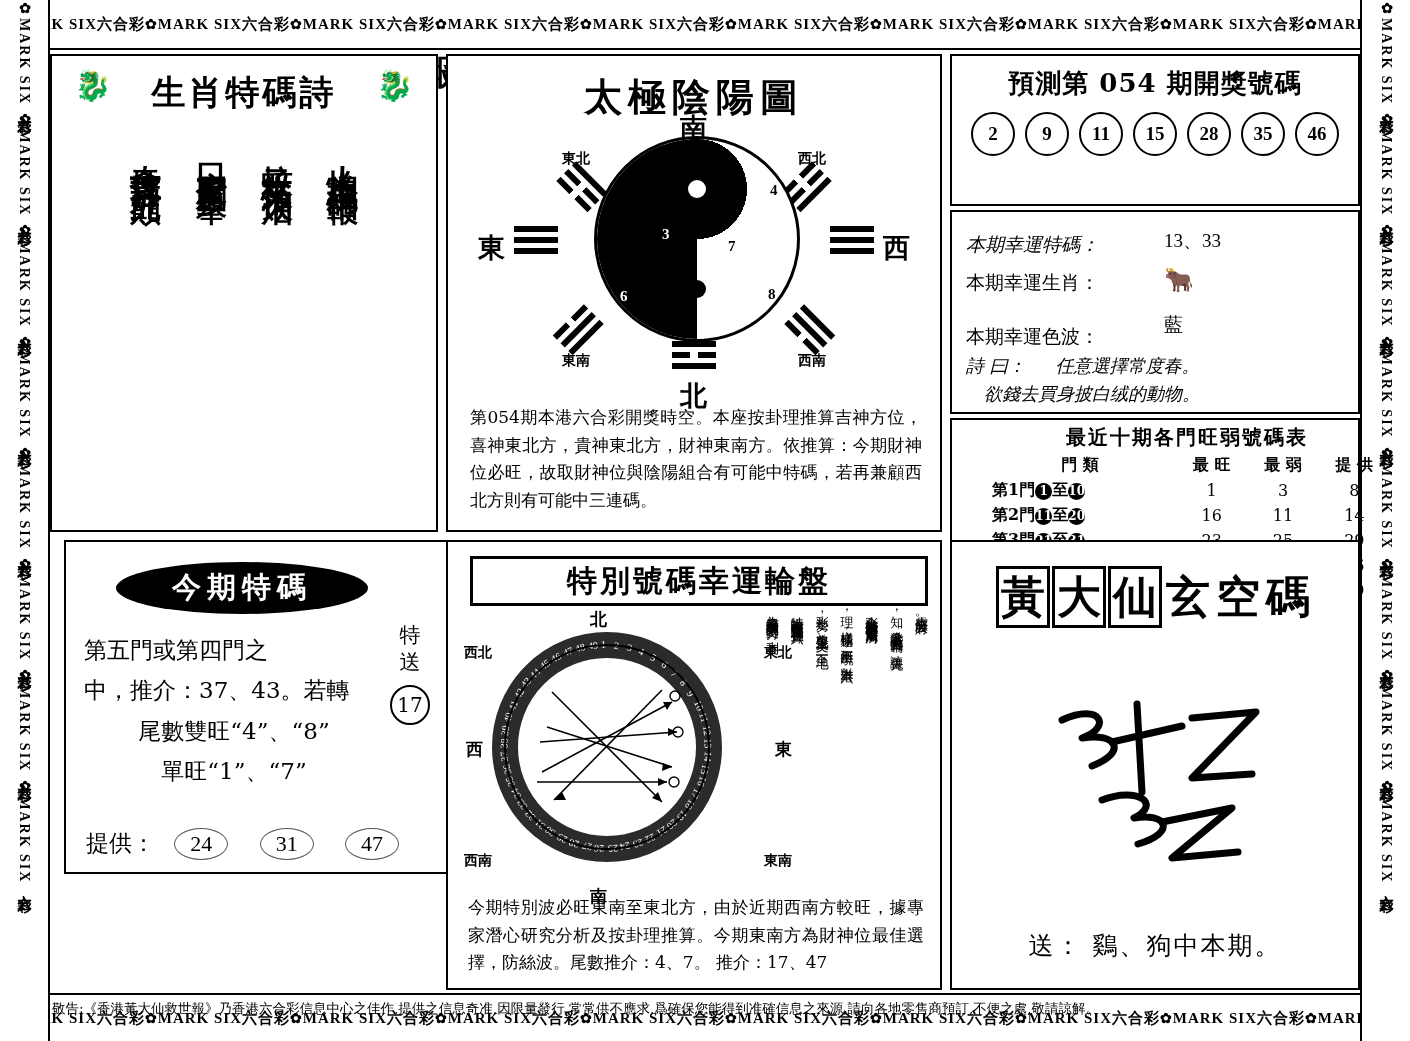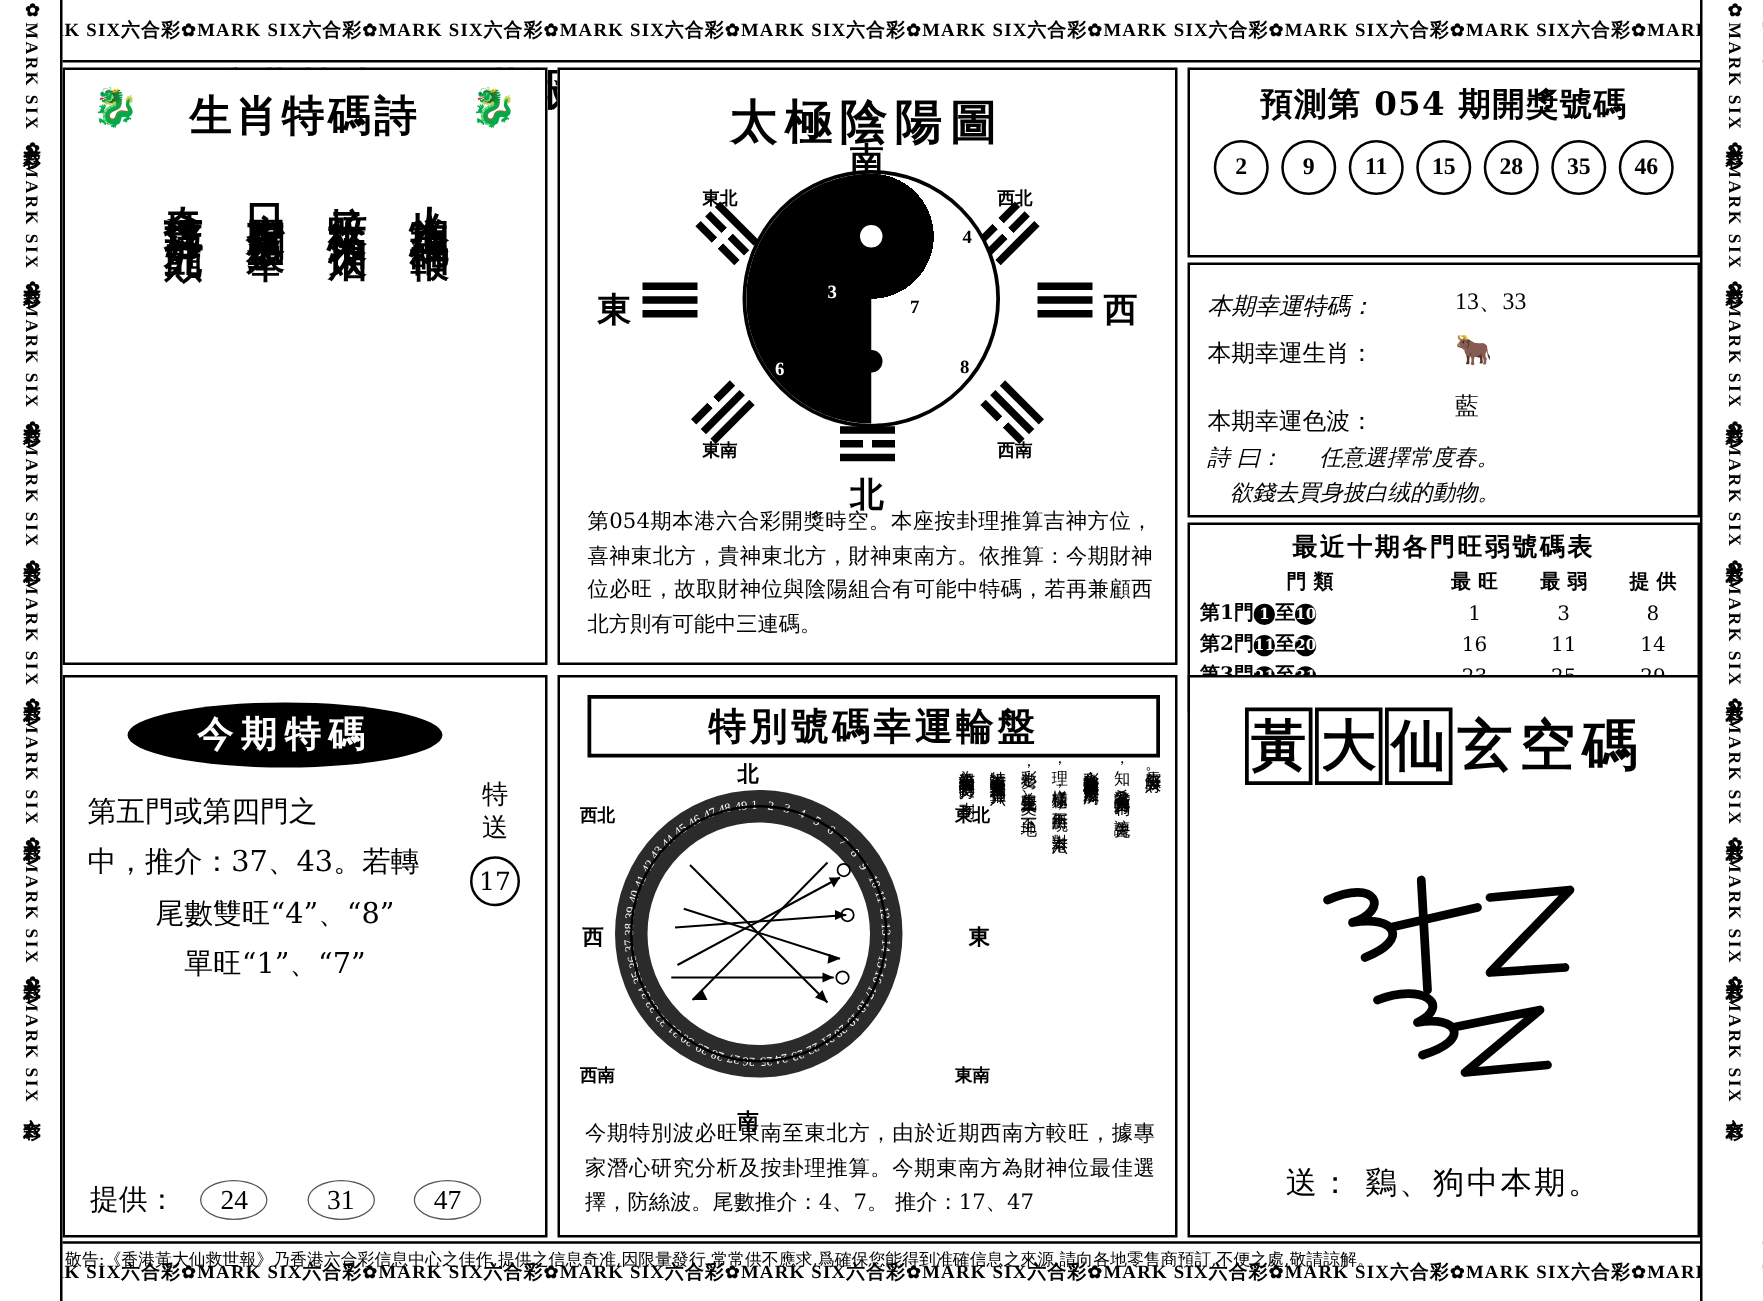--- a/index.html
+++ b/index.html
@@ -87,30 +87,30 @@
   .ball{width:40px;height:40px;border:2px solid #000;border-radius:50%;
     display:flex;align-items:center;justify-content:center;
     font-family:"Liberation Serif",serif;font-size:19px;font-weight:bold;}
 
   .b-lucky{left:900px;top:160px;width:410px;height:204px;}
   .lrow{position:absolute;left:14px;font-family:"DejaVu Serif","Liberation Serif",serif;font-size:19px;}
   .lval{position:absolute;left:212px;font-family:"Liberation Serif",serif;font-size:19px;}
   .poem-say{position:absolute;left:14px;right:10px;font-family:"DejaVu Serif","Liberation Serif",serif;font-size:18px;font-style:italic;}
 
   .b-table{left:900px;top:368px;width:410px;height:152px;}
-  .tbl{width:100%;border-collapse:collapse;font-family:"DejaVu Serif","Liberation Serif",serif;}
+  .tbl{width:100%;border-collapse:collapse;font-family:"DejaVu Serif","Liberation Serif",serif;margin-left:32px;}
   .tbl caption{font-weight:bold;font-size:20px;letter-spacing:2px;padding:4px 0 2px;}
   .tbl th,.tbl td{font-size:16px;text-align:center;padding:2px 0;}
   .tbl th{font-weight:bold;}
   .tbl td.gate{font-weight:bold;text-align:left;padding-left:8px;white-space:nowrap;}
   .inv{display:inline-block;background:#000;color:#fff;border-radius:50%;
     width:17px;height:17px;line-height:17px;font-size:12px;text-align:center;}
 
   
-  .b-tema{left:0px;top:490px;width:388px;height:450px;}
+  .b-tema{left:14px;top:490px;width:388px;height:334px;}
   .ellipse{position:absolute;left:50px;top:20px;width:252px;height:52px;background:#000;border-radius:50%;
     display:flex;align-items:center;justify-content:center;}
   .ellipse span{color:#fff;font-family:"DejaVu Serif","Liberation Serif",serif;font-weight:bold;font-size:29px;letter-spacing:6px;}
   .tema-body{position:absolute;left:18px;top:88px;width:300px;
     font-family:"DejaVu Serif","Liberation Serif",serif;font-size:23px;line-height:1.75;}
   .tema-c{text-align:center;}
   .side-send{position:absolute;right:18px;top:80px;width:44px;text-align:center;
     font-family:"DejaVu Serif","Liberation Serif",serif;font-size:21px;line-height:1.3;}
   .circ17{display:inline-block;width:36px;height:36px;border:2px solid #000;border-radius:50%;
     line-height:36px;text-align:center;font-size:20px;margin-top:8px;}

